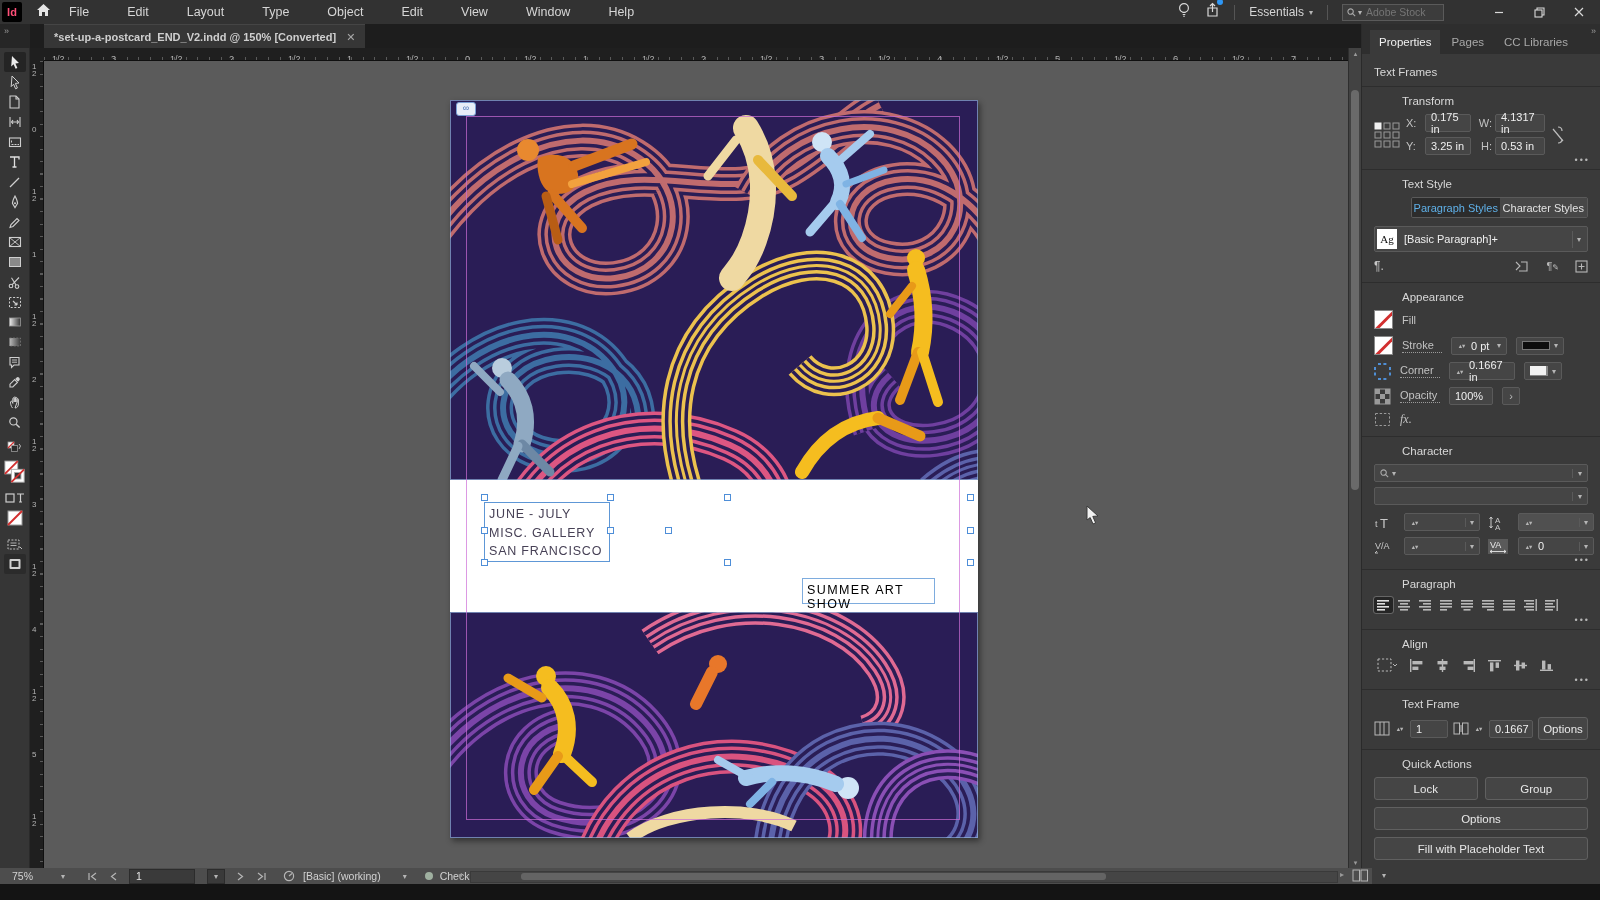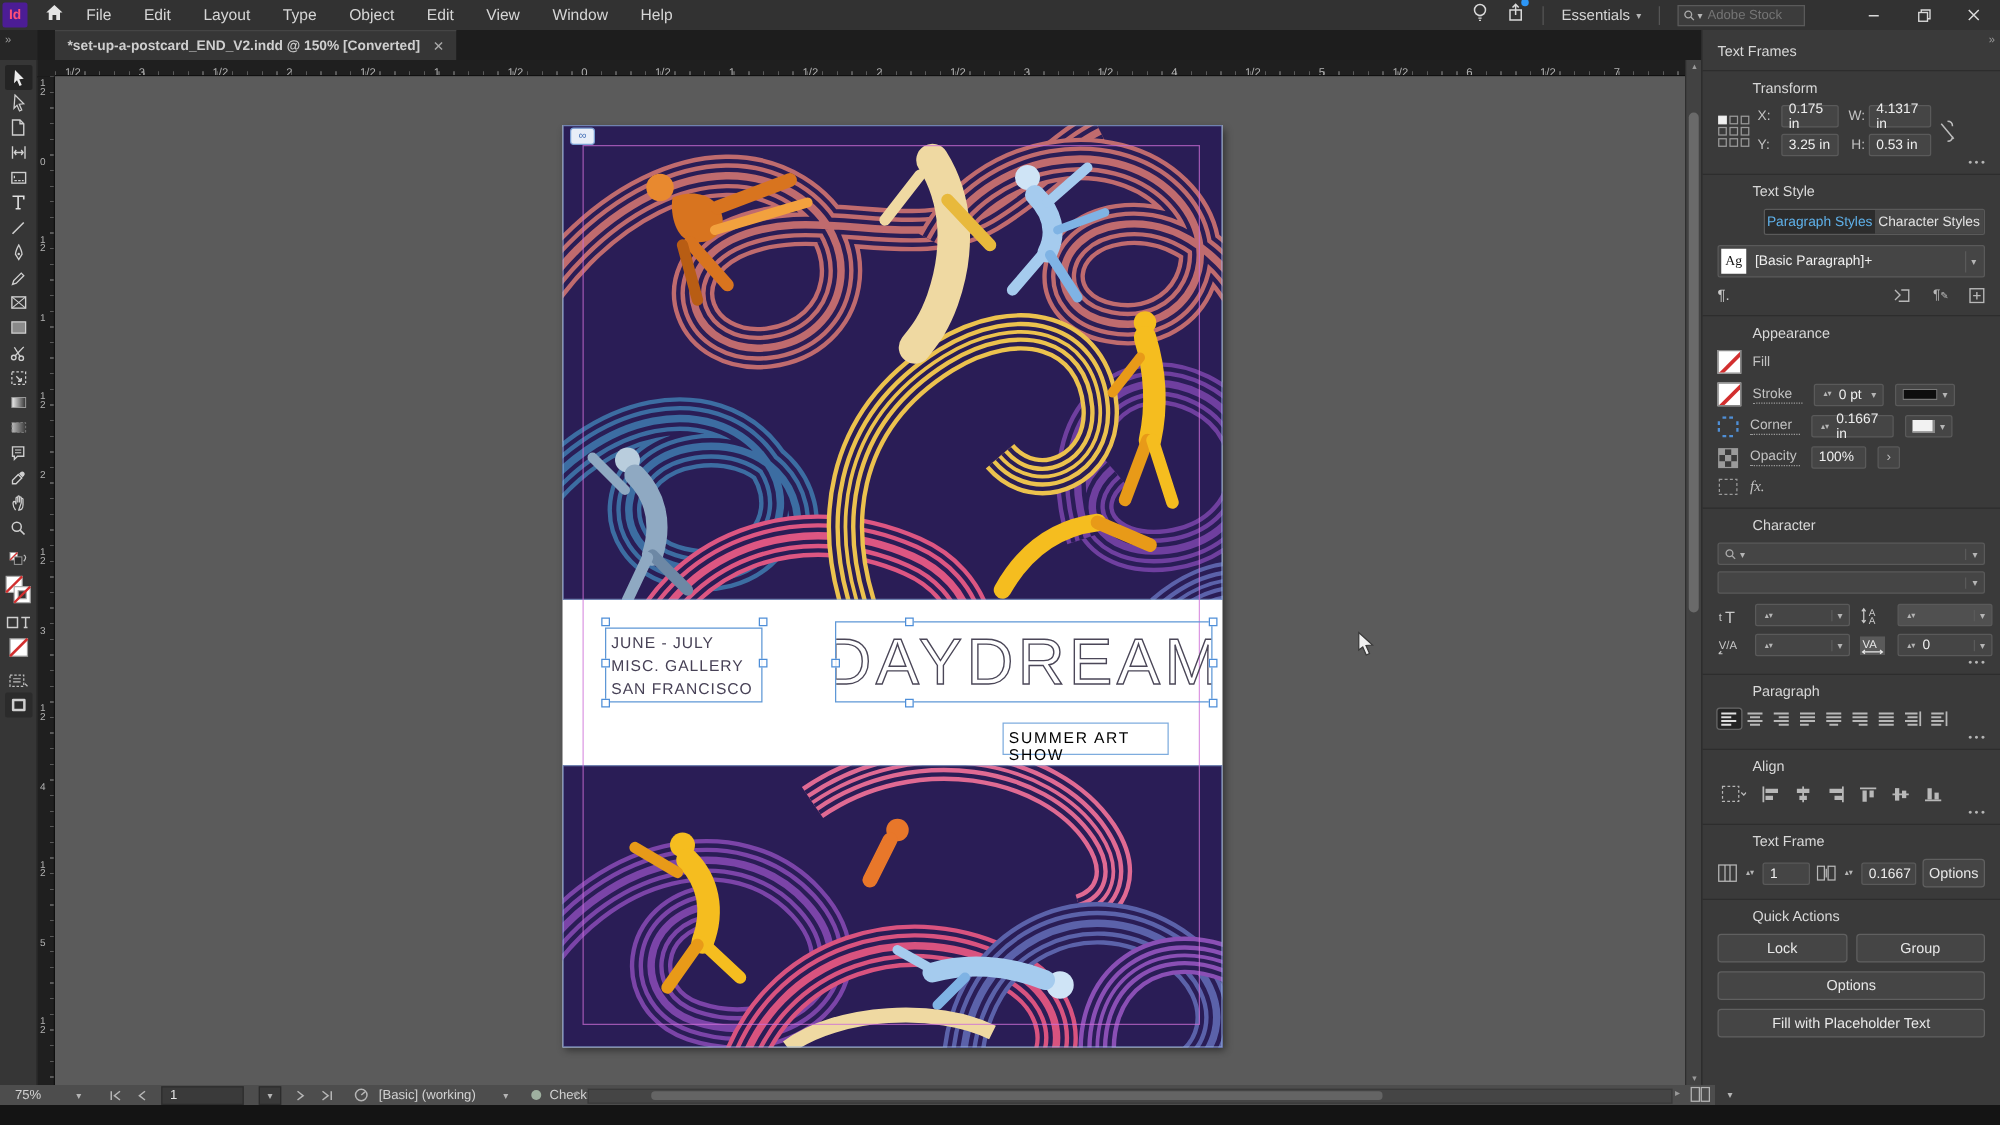--- a/index.html
+++ b/index.html
@@ -1,24 +1,24 @@
 <!DOCTYPE html>
 <html><head>
 <meta charset="utf-8">
 <style>
   html,body{margin:0;padding:0;background:#111;}
   #app{position:relative;width:1600px;height:900px;overflow:hidden;
        font-family:"Liberation Sans",sans-serif;background:#3a3a3a;-webkit-font-smoothing:antialiased;}
   .abs{position:absolute;}
   
   .menubar{left:0;top:0;width:1600px;height:24px;background:#323232;display:flex;align-items:center;border-bottom:1px solid #262626;}
-  .idlogo{width:20px;height:20px;margin-left:2px;background:#4c1d95;color:#ff4f78;font-weight:bold;font-size:11px;
+  .idlogo{width:20px;height:20px;margin-left:2px;background:#000000;color:#ff4f78;font-weight:bold;font-size:11px;
           display:flex;align-items:center;justify-content:center;border-radius:2px;}
   .homeic{margin-left:14px;color:#e8e8e8;}
-  .menus{display:flex;margin-left:18px;gap:26px;}
+  .menus{display:flex;margin-left:18px;gap:38px;}
   .menu-item{color:#d6d6d6;font-size:12.5px;cursor:default;}
   .mb-right{position:absolute;right:0;top:0;height:24px;display:flex;align-items:center;gap:14px;padding-right:8px;}
   .vdiv{width:1px;height:15px;background:#555;}
   .wsp{color:#d6d6d6;font-size:12px;display:flex;align-items:center;gap:5px;}
   .searchbox{width:92px;height:15px;background:#3c3c3c;border:1px solid #5a5a5a;display:flex;align-items:center;padding:0 4px;gap:2px;}
   .searchbox input{background:transparent;border:none;outline:none;color:#9a9a9a;font-size:10.5px;width:62px;font-family:"Liberation Sans",sans-serif;}
   .winbtn{width:26px;height:22px;display:flex;align-items:center;justify-content:center;}
   
   .tabbar{left:0;top:24px;width:1600px;height:24px;background:#1d1d1d;}
   .tabstrip-left{left:0;top:24px;width:30px;height:24px;background:#262626;color:#9a9a9a;font-size:9px;padding:2px 0 0 4px;box-sizing:border-box;}
@@ -517,25 +517,20 @@
       <div class="margin-guide"></div>
       <div class="linkbadge">∞</div>
 
       <div class="tf" style="left:34px;top:402px;width:126px;height:60px;">
         <div class="infoblock">
             <div>JUNE - JULY</div>
             <div>MISC. GALLERY</div>
             <div>SAN FRANCISCO</div>
           </div>
       </div>
-      <div class="tf" style="left:218px;top:397px;width:302px;height:65px;">
-        <svg width="300" height="63" viewBox="0 0 300 63">
-          <text x="150" y="49" text-anchor="middle" font-size="52" letter-spacing="3.5" fill="none" stroke="#4b4758" stroke-width="1.1">DAYDREAM</text>
-        </svg>
-      </div>
       <div class="tf noborder" style="left:352px;top:478px;width:133px;height:26px;">
         <div class="subttl">SUMMER ART SHOW</div>
       </div>
 
       <span class="handle" style="left:31px;top:394px;"></span>
       <span class="handle" style="left:274px;top:394px;"></span>
       <span class="handle" style="left:517px;top:394px;"></span>
       <span class="handle" style="left:31px;top:427px;"></span>
       <span class="handle" style="left:517px;top:427px;"></span>
       <span class="handle" style="left:31px;top:459px;"></span>
@@ -552,20 +547,25 @@
   </div>
 
   <div class="abs vscroll">
     <div style="text-align:center;color:#9a9a9a;font-size:7px;line-height:12px;">▴</div>
     <div class="vthumb"></div>
     <div style="position:absolute;bottom:1px;width:100%;text-align:center;color:#9a9a9a;font-size:7px;">▾</div>
   </div>
 
   <div class="abs panel">
     <div class="pcollapse">»</div>
+    <div class="ptabs">
+      <span class="ptab active">Properties</span>
+      <span class="ptab">Pages</span>
+      <span class="ptab">CC Libraries</span>
+    </div>
 
     <div class="sect" style="padding-bottom:6px;">
       <span class="lbl" style="font-size:11.5px;color:#d8d8d8;">Text Frames</span>
     </div>
 
     <div class="sect" style="padding-bottom:14px;">
       <div class="sec-title">Transform</div>
       <div class="rowf" style="gap:6px;">
         <svg width="26" height="26" viewBox="0 0 26 26">
           <g fill="none" stroke="#9a9a9a">

